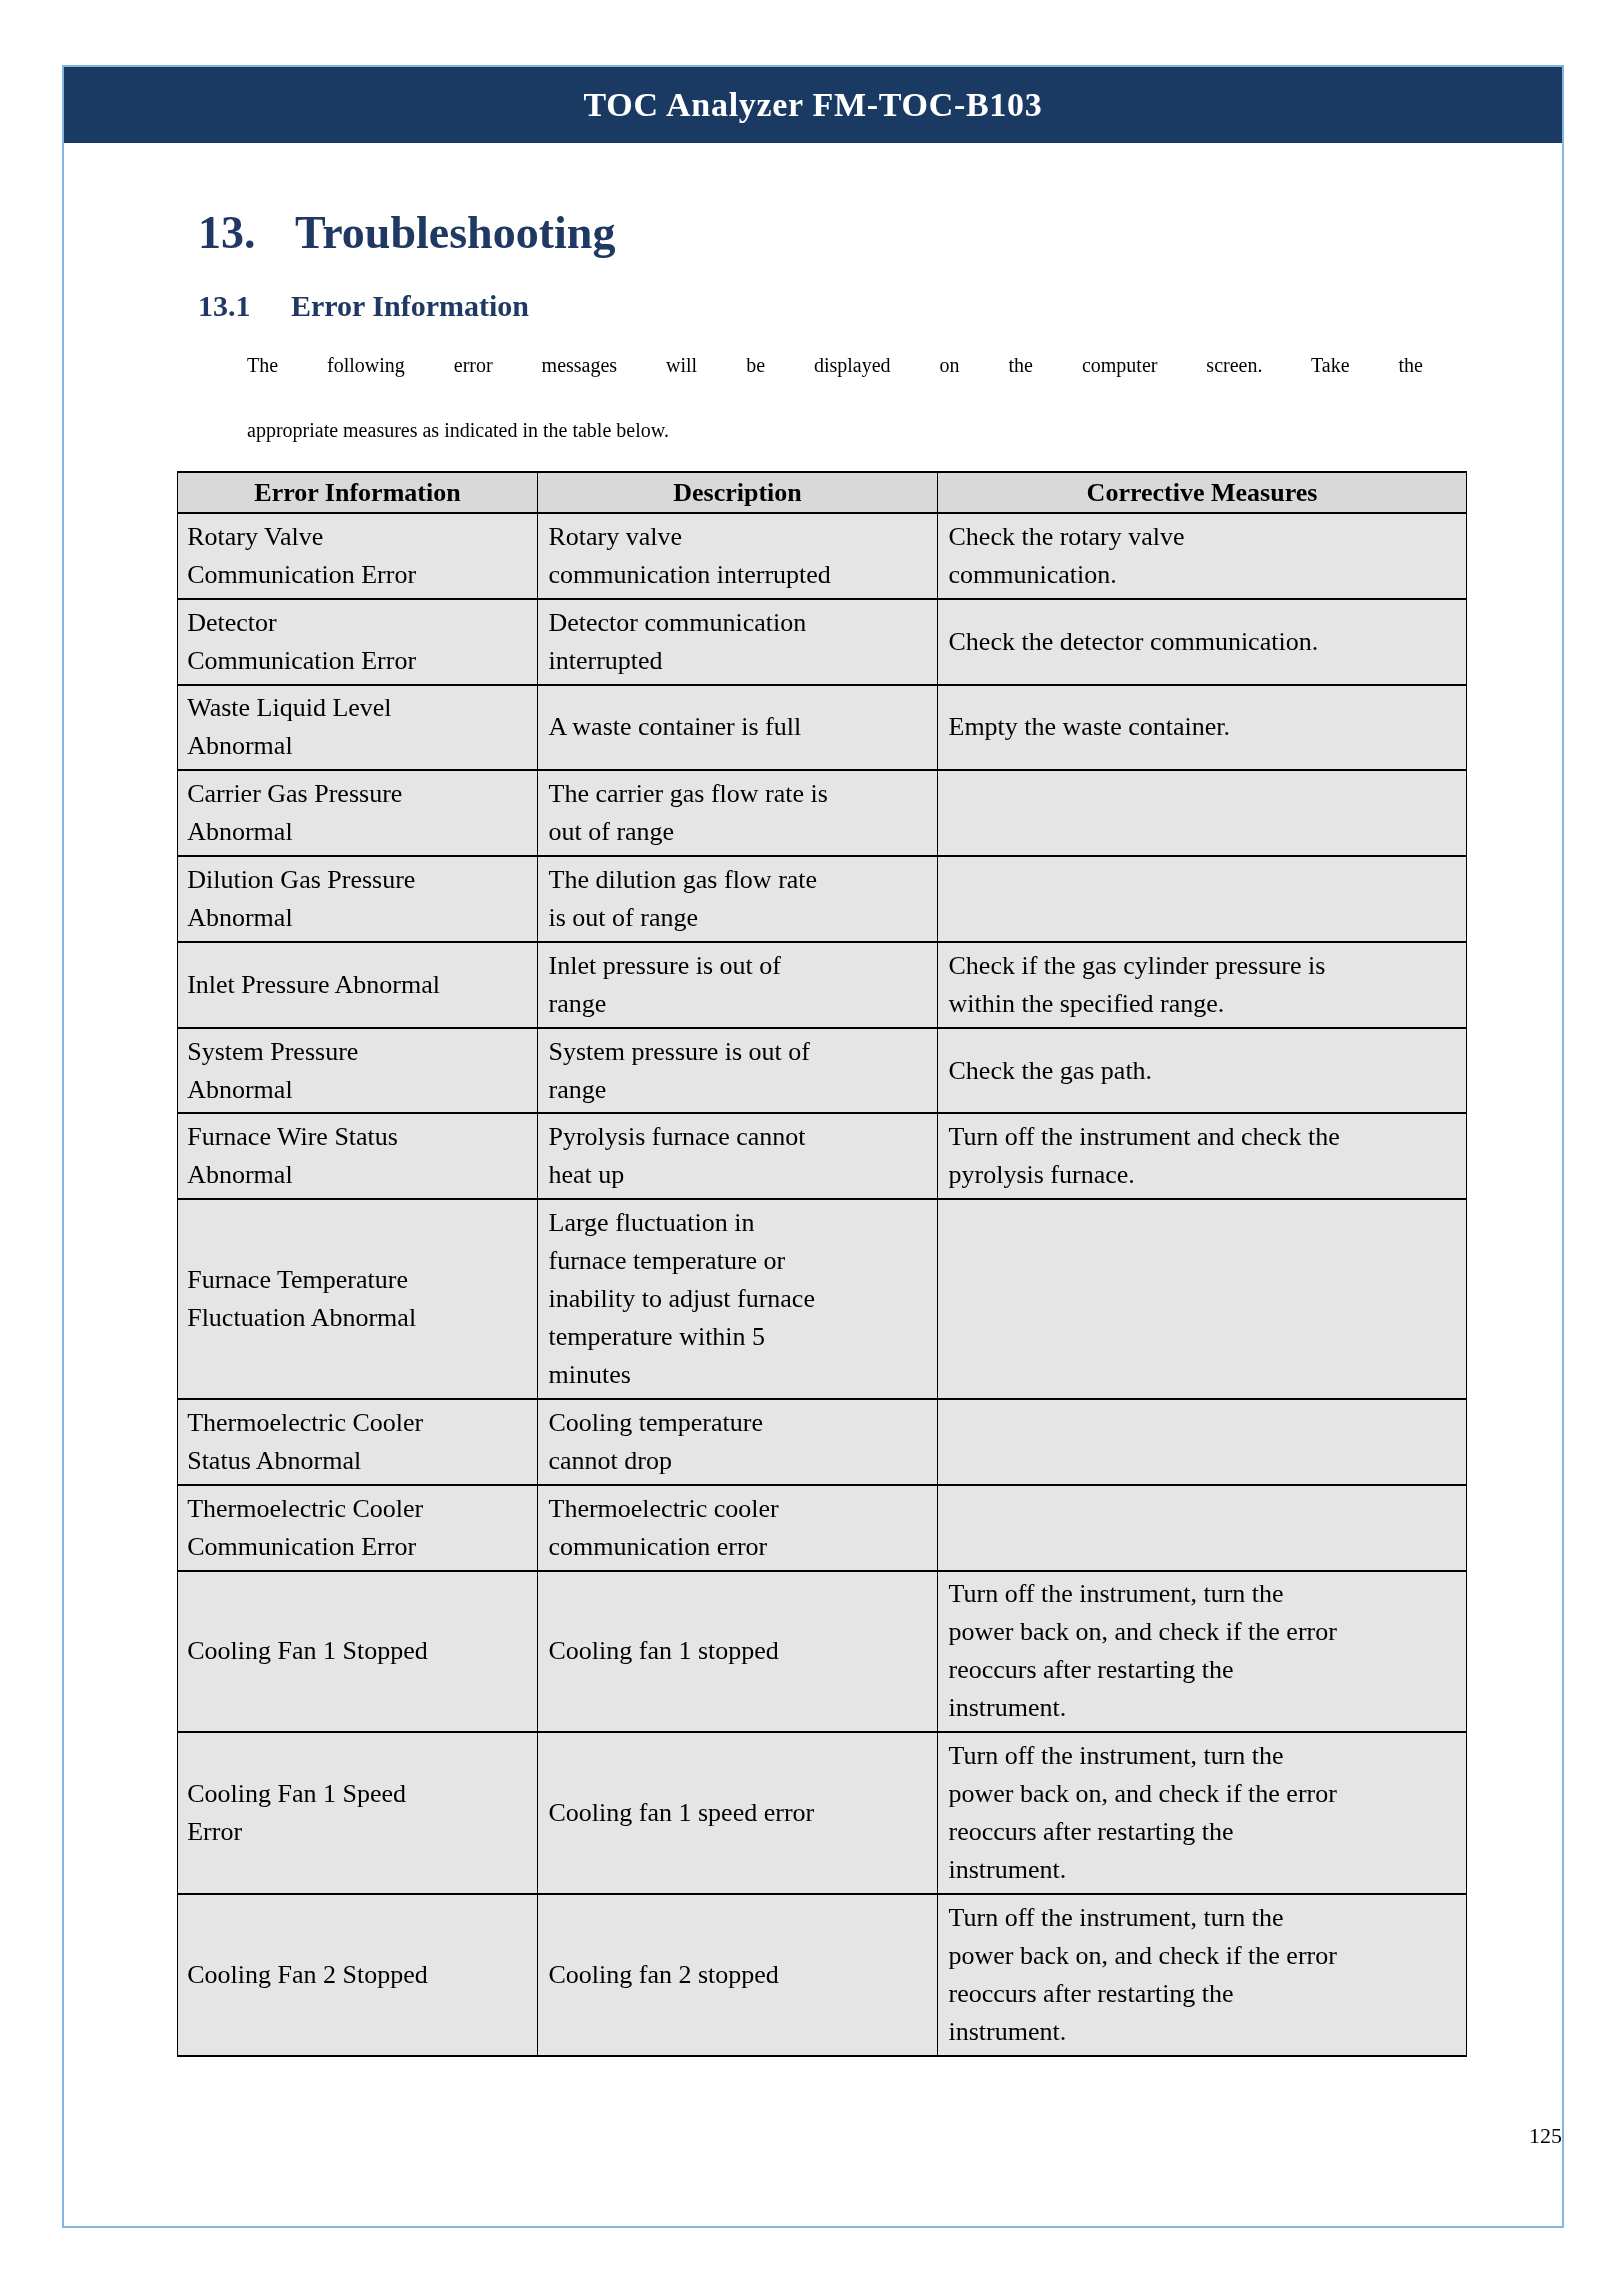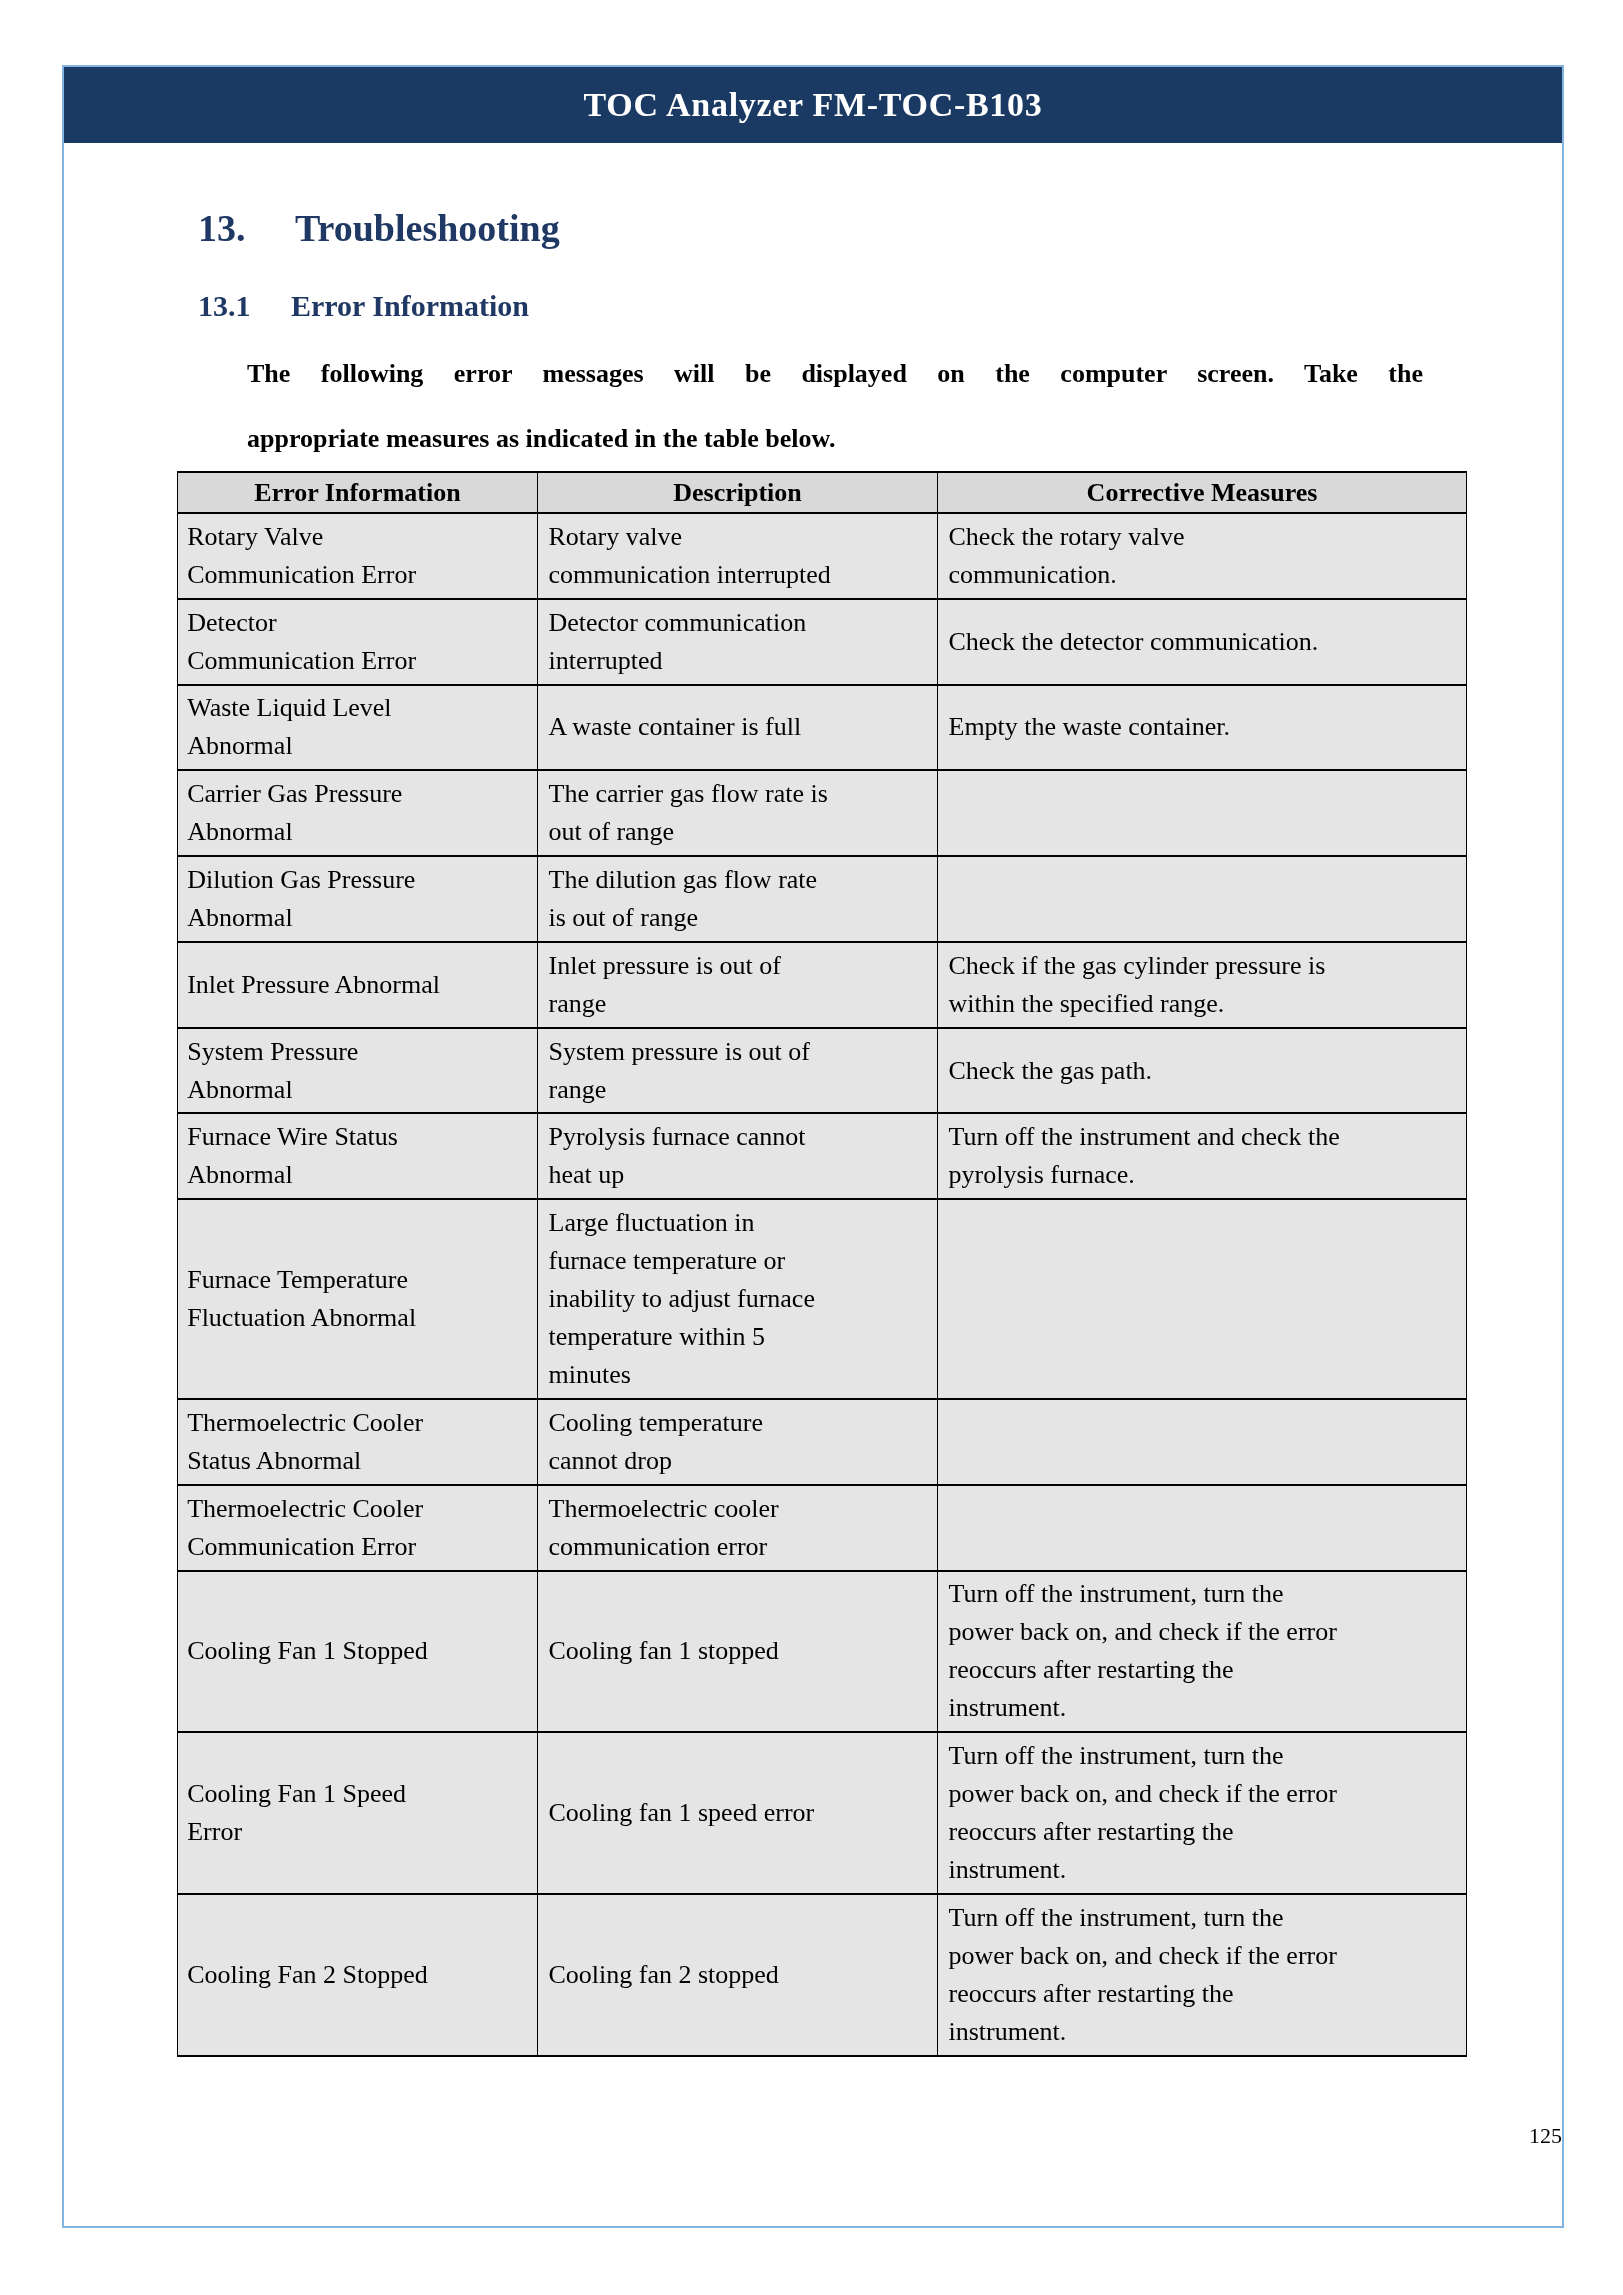--- a/index.html
+++ b/index.html
@@ -24,33 +24,33 @@
   .band{
     position:absolute;left:0;top:0;width:100%;height:76px;
     background:var(--navy);
     display:flex;align-items:center;justify-content:center;
   }
   .band-title{
     color:#ffffff;font-weight:bold;font-size:34px;letter-spacing:0.7px;
   }
   .h1{
     position:absolute;left:134px;top:139px;
-    color:var(--heading-navy);font-weight:bold;font-size:38px;
+    color:var(--heading-navy);font-weight:bold;font-size:46px;
     display:flex;
   }
   .h1 .num{display:inline-block;width:97px;}
   .h2{
     position:absolute;left:134px;top:222px;
     color:var(--heading-navy);font-weight:bold;font-size:30px;
     display:flex;
   }
   .h2 .num{display:inline-block;width:93px;}
   .intro{
-    position:absolute;left:183px;top:288px;width:1176px;
-    font-size:26px;line-height:37px;font-weight:bold;
+    position:absolute;left:183px;top:280px;width:1176px;
+    font-size:20px;line-height:37px;
   }
   .intro .l1{text-align:justify;text-align-last:justify;}
   .intro .l2{text-align:left;margin-top:28px;}
   table.err{
     position:absolute;left:113px;top:404px;width:1289px;
     border-collapse:collapse;table-layout:fixed;
     font-size:26px;
   }
   table.err th,table.err td{
     border:1.3px solid #000;

